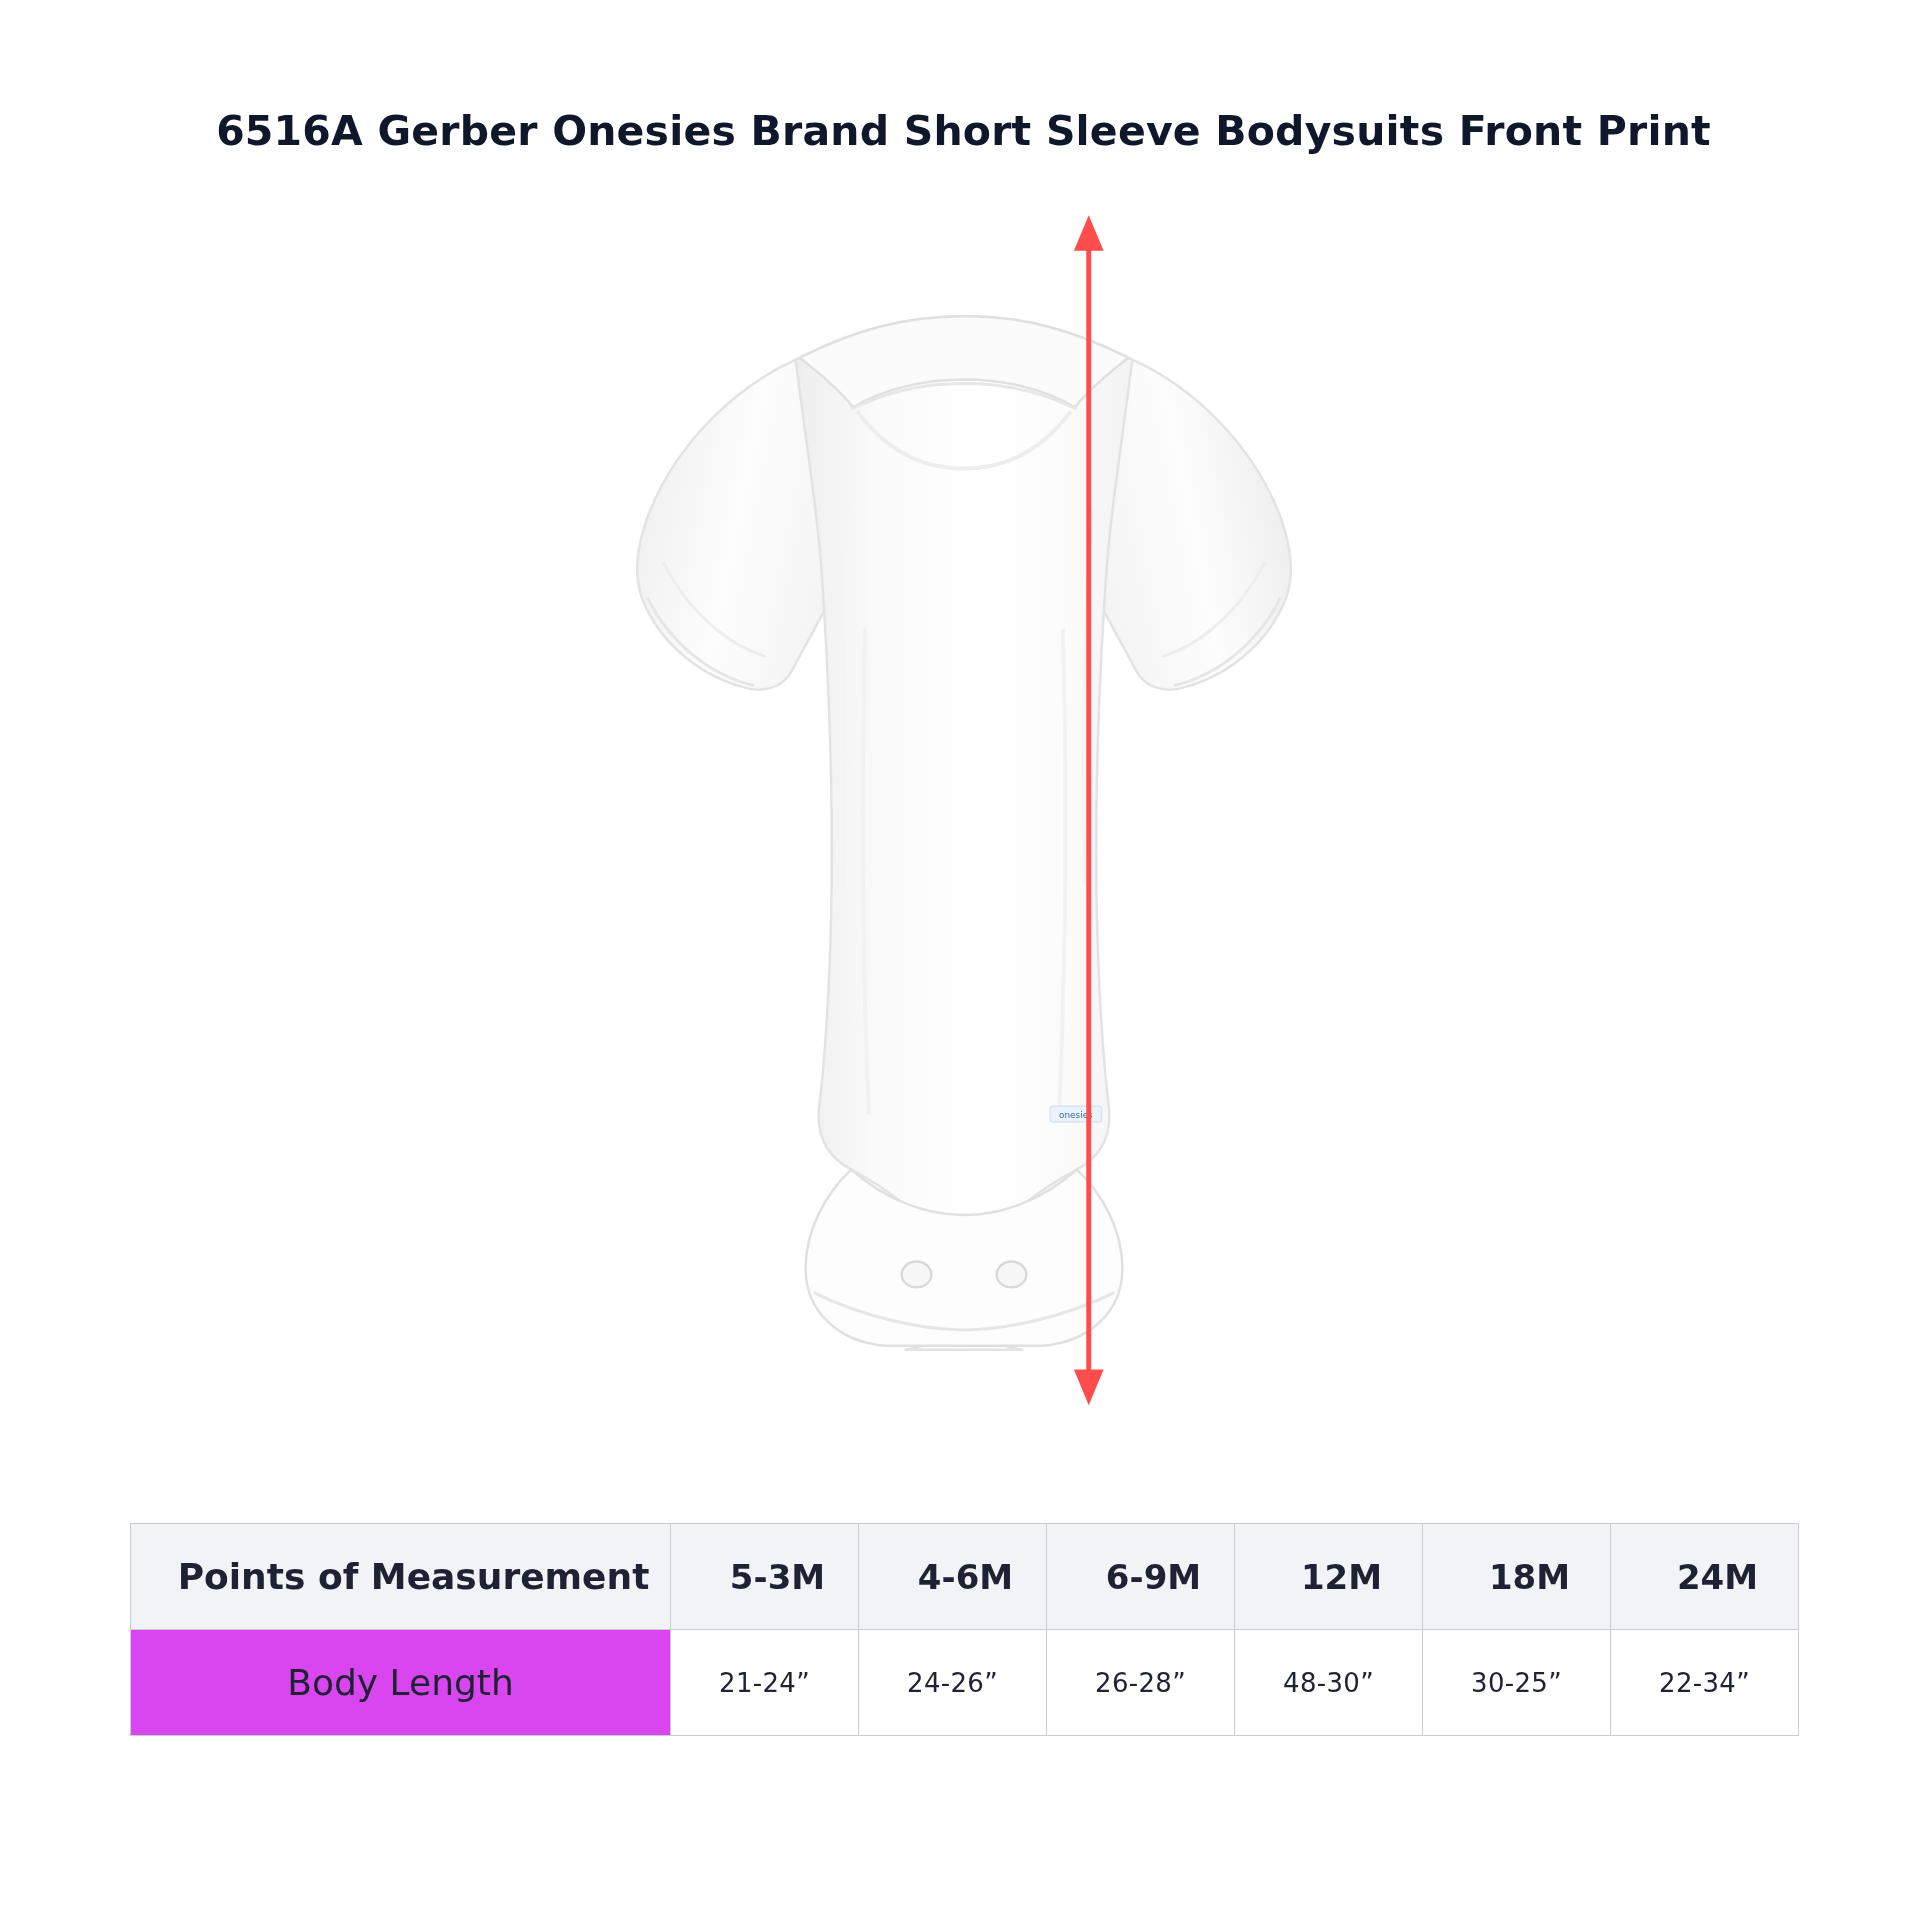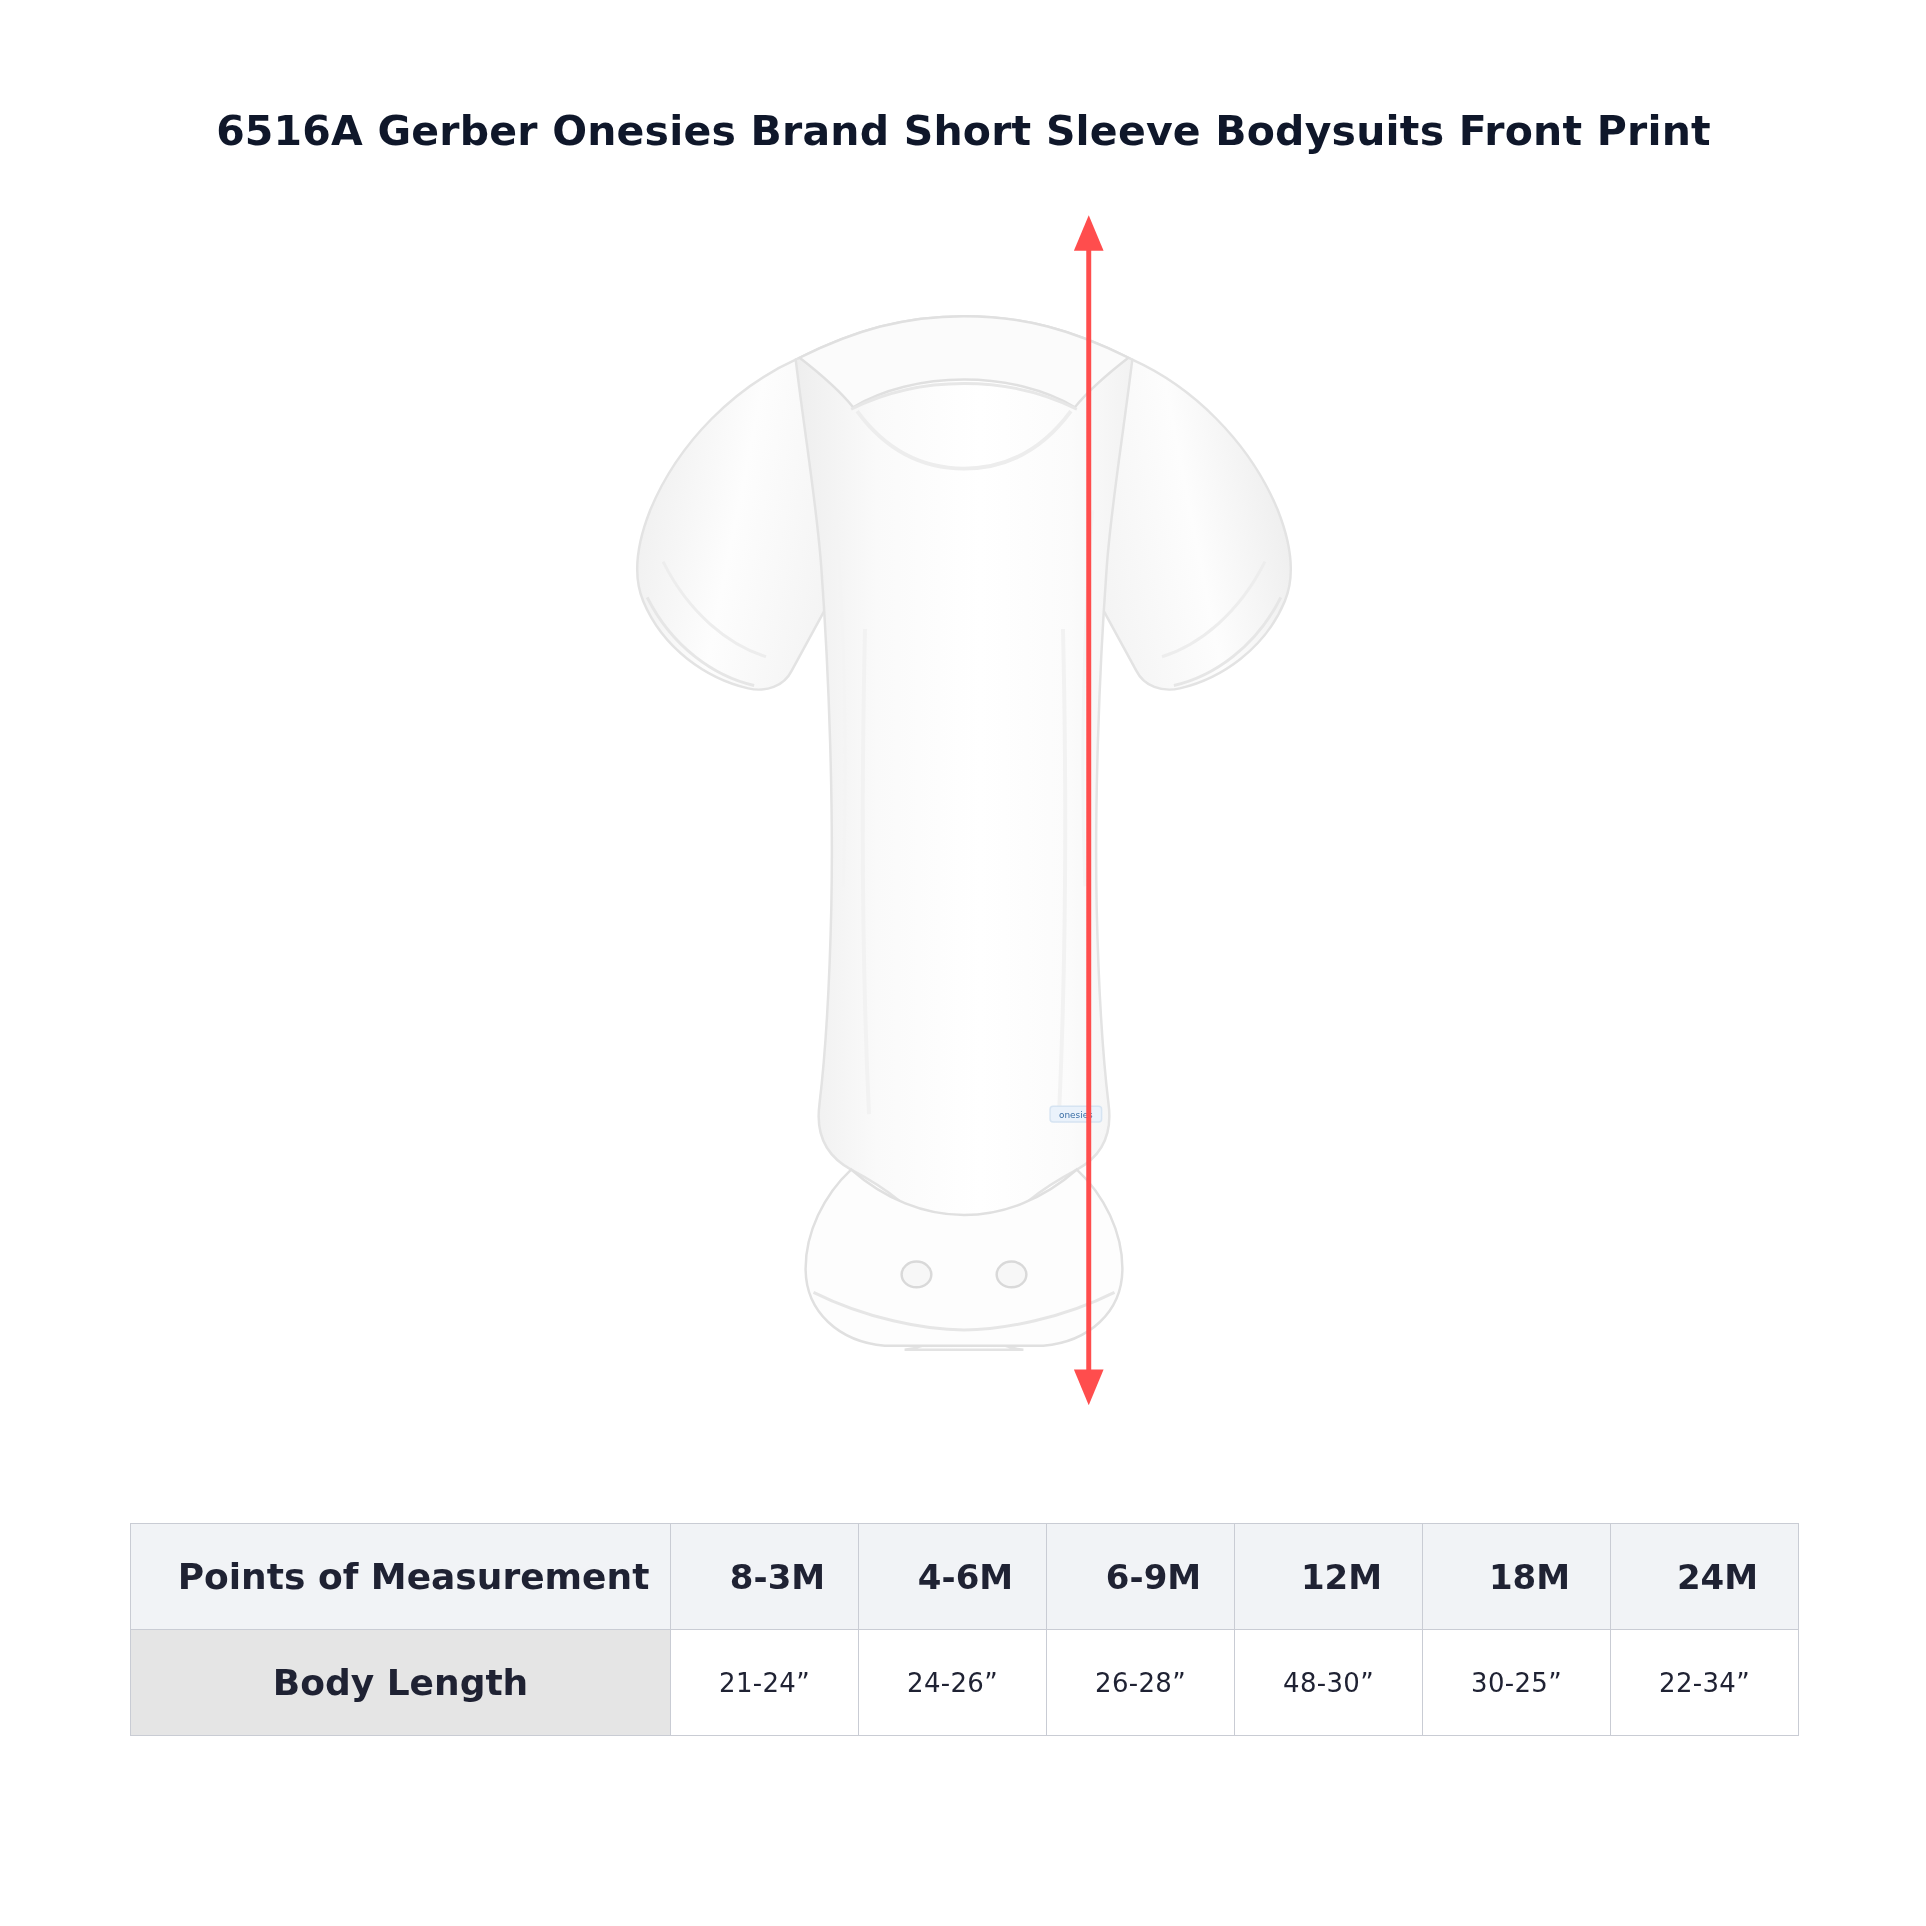--- a/index.html
+++ b/index.html
@@ -80,23 +80,23 @@
   .size-table thead th {
     background: #f1f3f6;
     font-weight: 700;
     font-size: 34px;
     padding-left: 27px;
   }
   .size-table thead th.pom {
     font-size: 36px;
   }
   .size-table tbody th {
-    font-weight: 700;
+    font-weight: 400;
     font-size: 36px;
-    background: #e5e5e5;
+    background: #d946ef;
   }
   .size-table tbody td {
     font-weight: 400;
     font-size: 26px;
     letter-spacing: 0.3px;
   }
   .col-pom { width: 540px; }
   .col-size { width: 188px; }
 </style>
 </head>
@@ -198,21 +198,21 @@
       <col class="col-size">
         <col class="col-size">
         <col class="col-size">
       <col class="col-size">
         <col class="col-size">
         <col class="col-size">
     </colgroup>
     <thead>
       <tr>
         <th class="pom">Points of Measurement</th>
-        <th>8-3M</th>
+        <th>5-3M</th>
         <th>4-6M</th>
         <th>6-9M</th>
         <th>12M</th>
         <th>18M</th>
         <th>24M</th>
       </tr>
     </thead>
     <tbody>
       <tr>
         <th>Body Length</th>

